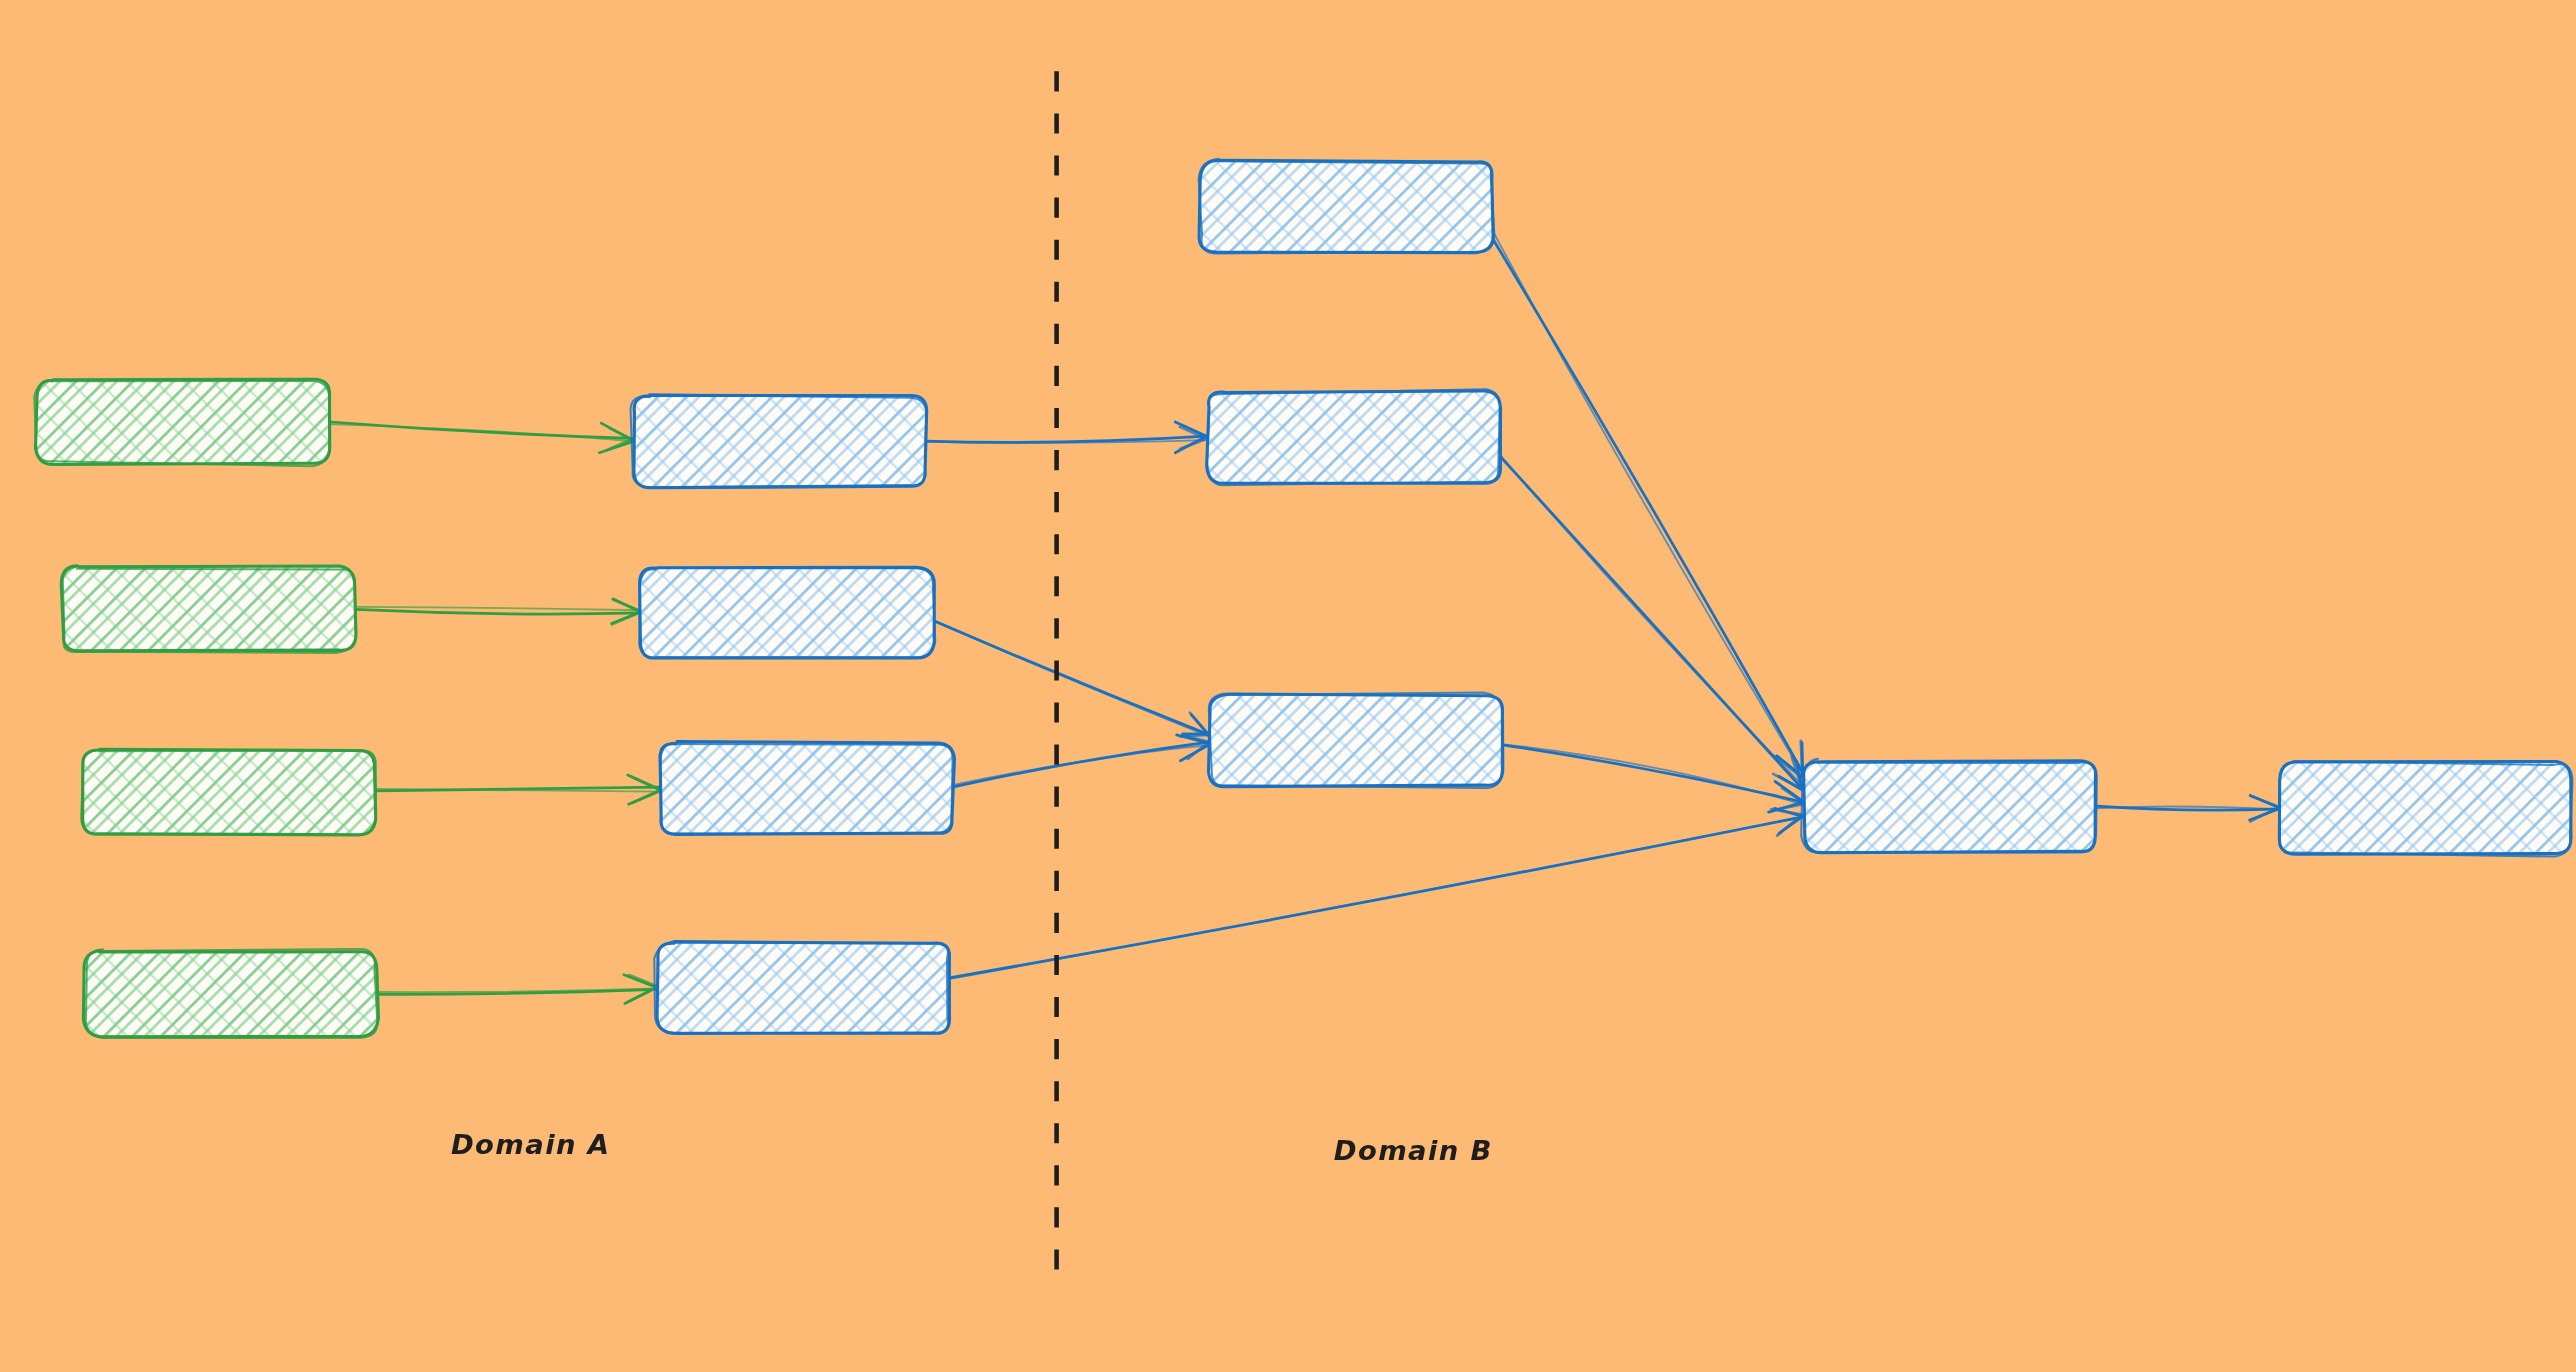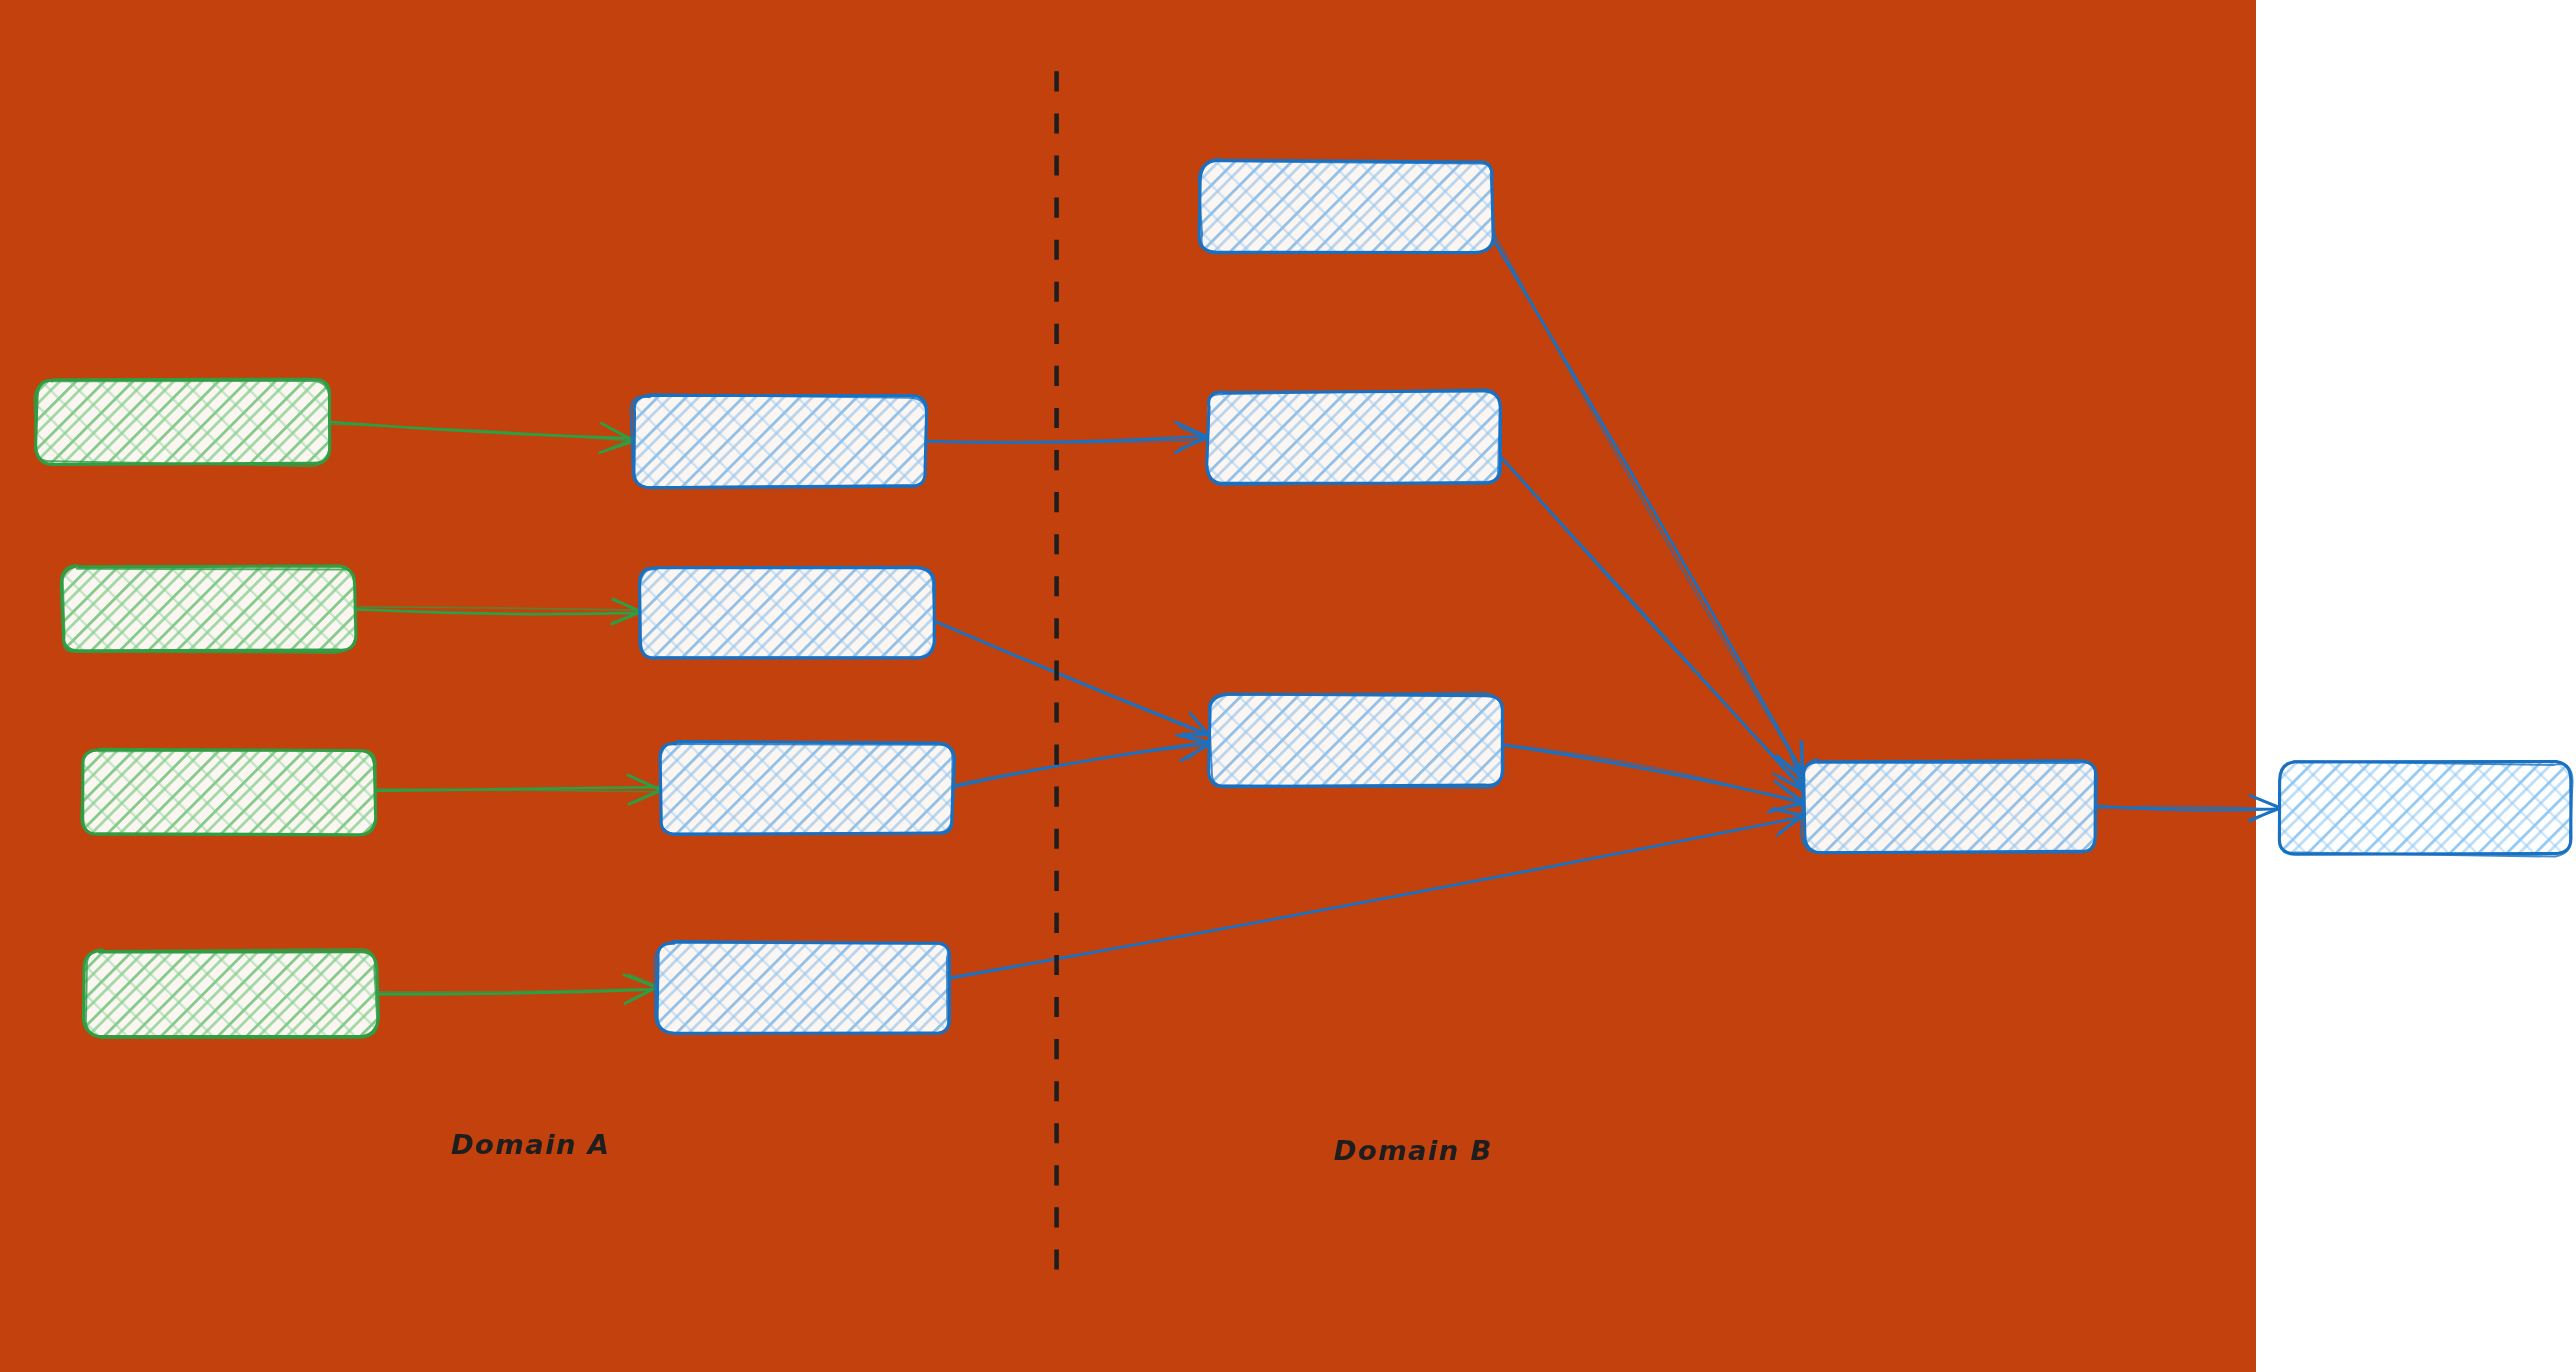--- a/index.html
+++ b/index.html
@@ -1,17 +1,17 @@
 <!DOCTYPE html>
 <html style="font-size:14.6px"><head>
 <meta charset="utf-8">
 <style>
   html,body{margin:0;padding:0;background:#ffffff;}
   body{width:2576px;height:1372px;overflow:hidden;font-family:"DejaVu Sans",sans-serif;}
-  #stage{position:relative;width:2256px;height:1372px;background:#c2410c;}
+  #stage{position:relative;width:2576px;height:1372px;background:#fdba74;}
   svg#canvas{position:absolute;left:0;top:0;width:2576px;height:1372px;display:block;}
   .dom-label{
     font-family:"DejaVu Sans",sans-serif;
     font-style:italic;
     font-weight:600;
     font-size:30px;
     fill:#1e1e1e;
     letter-spacing:1.5px;
   }
 </style>

